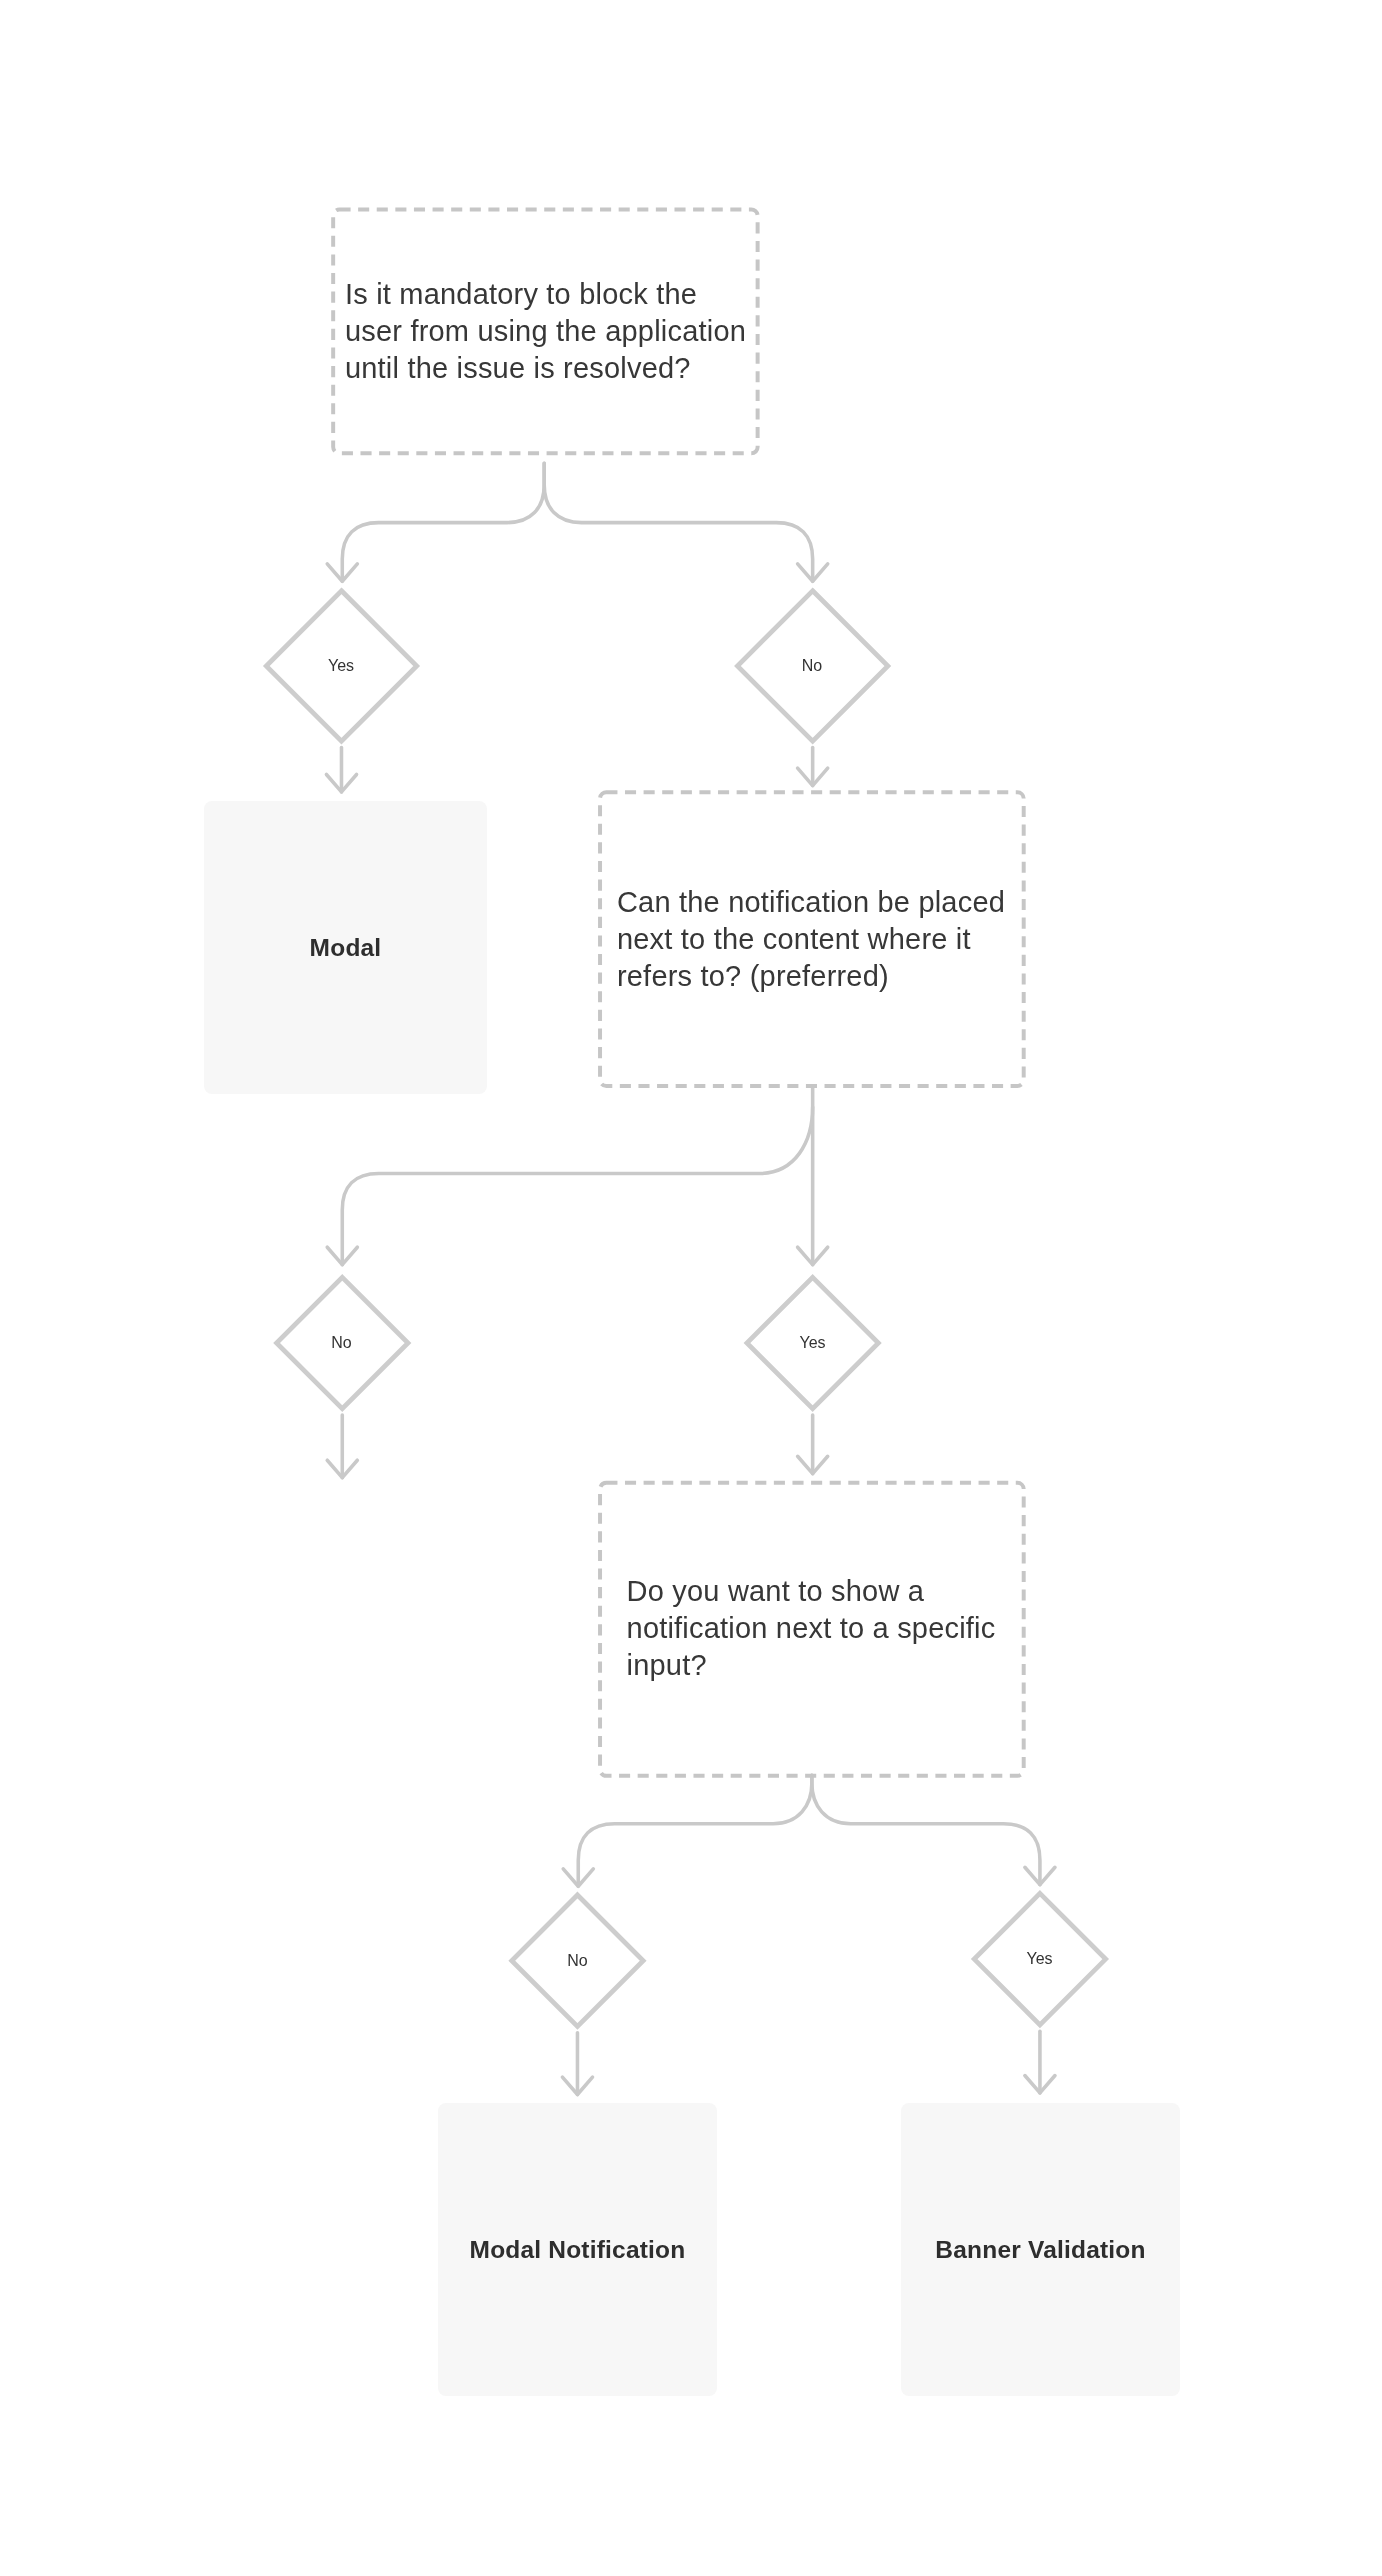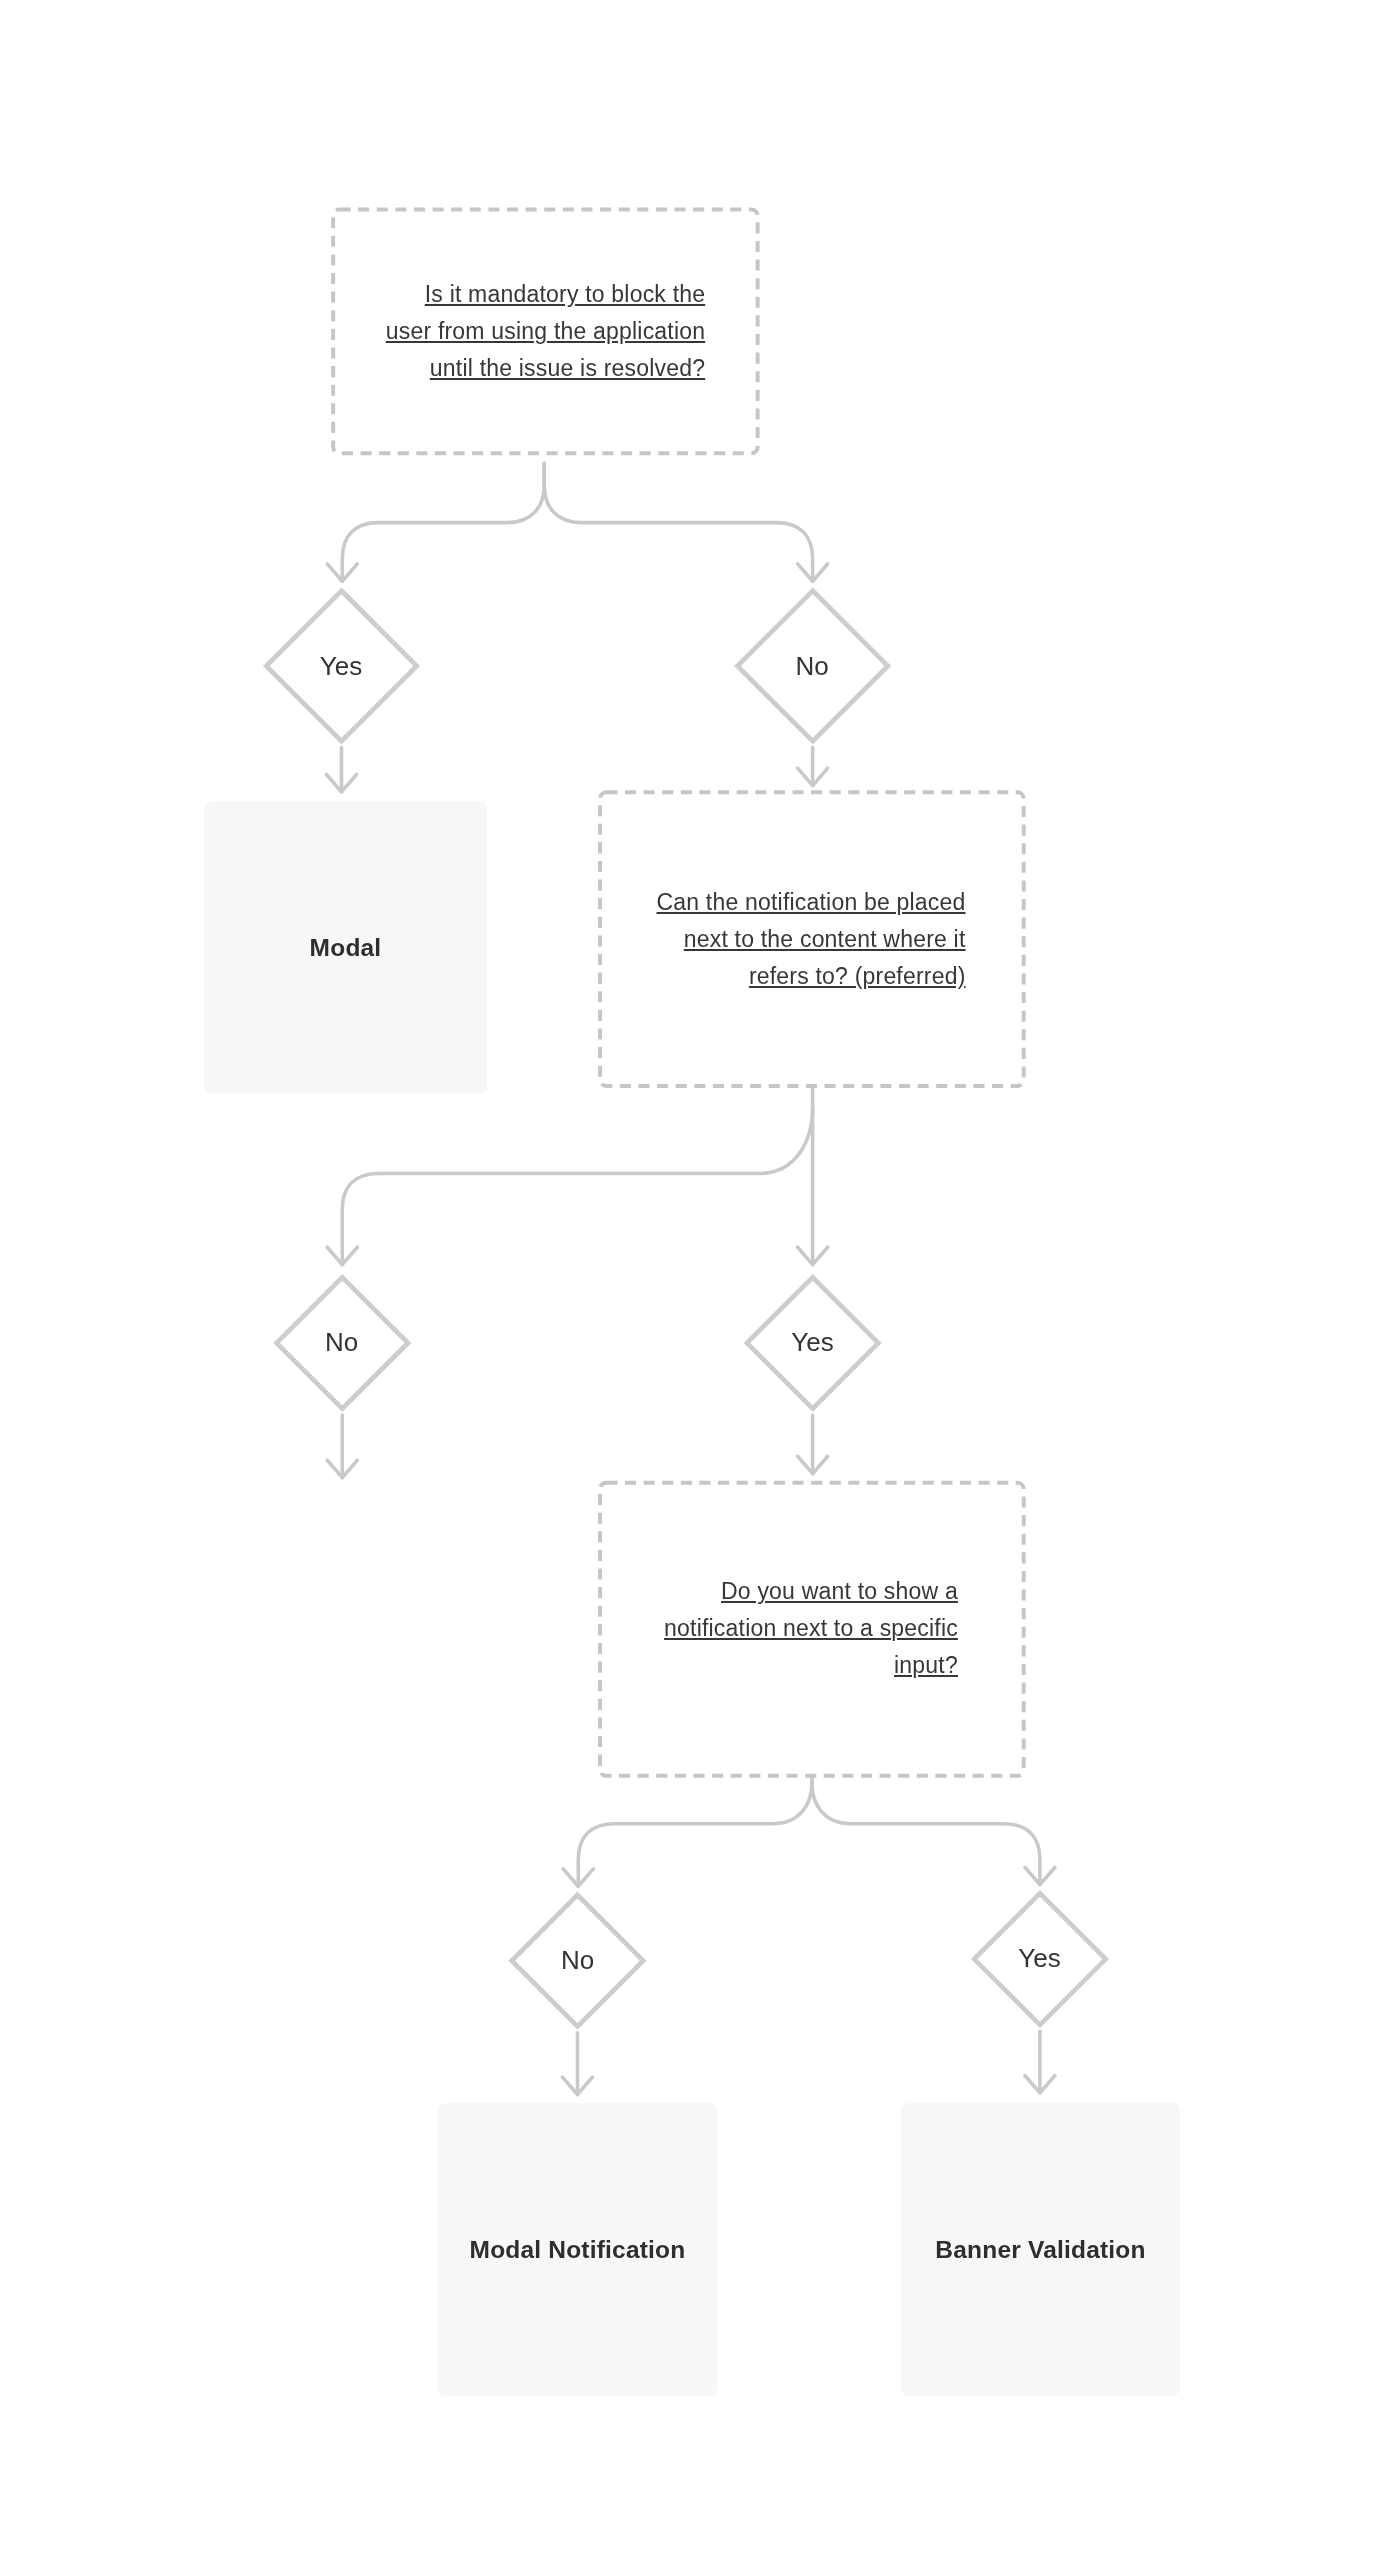--- a/index.html
+++ b/index.html
@@ -10,27 +10,26 @@
     background: #ffffff;
     font-family: "Liberation Sans", sans-serif;
     overflow: hidden;
   }
   .layer-svg { position: absolute; left: 0; top: 0; }
   .qbox {
     position: absolute;
     display: flex;
     align-items: center;
     justify-content: center;
-    text-align: right;
+    text-align: left;
     white-space: pre-line;
-    font-size: 23px;
+    font-size: 29px;
     line-height: 37px;
     color: #373737;
     letter-spacing: 0.2px;
-    text-decoration: underline;
   }
   .outcome {
     position: absolute;
     background: #f7f7f7;
     border-radius: 8px;
     display: flex;
     align-items: center;
     justify-content: center;
     text-align: center;
   }
@@ -38,21 +37,21 @@
     font-size: 24.5px;
     font-weight: 700;
     color: #2e2e2e;
     letter-spacing: 0.2px;
   }
   .decision-label {
     position: absolute;
     display: flex;
     align-items: center;
     justify-content: center;
-    font-size: 26px;
+    font-size: 16px;
     color: #333333;
   }
 </style>
 </head>
 <body>
 
 <div class="canvas">
 
   <svg class="layer-svg" width="1383" height="2576" viewBox="0 0 1746 3253">
     <g fill="none" stroke="#c9c9c9" stroke-width="4.5" stroke-linecap="round" stroke-linejoin="round">

